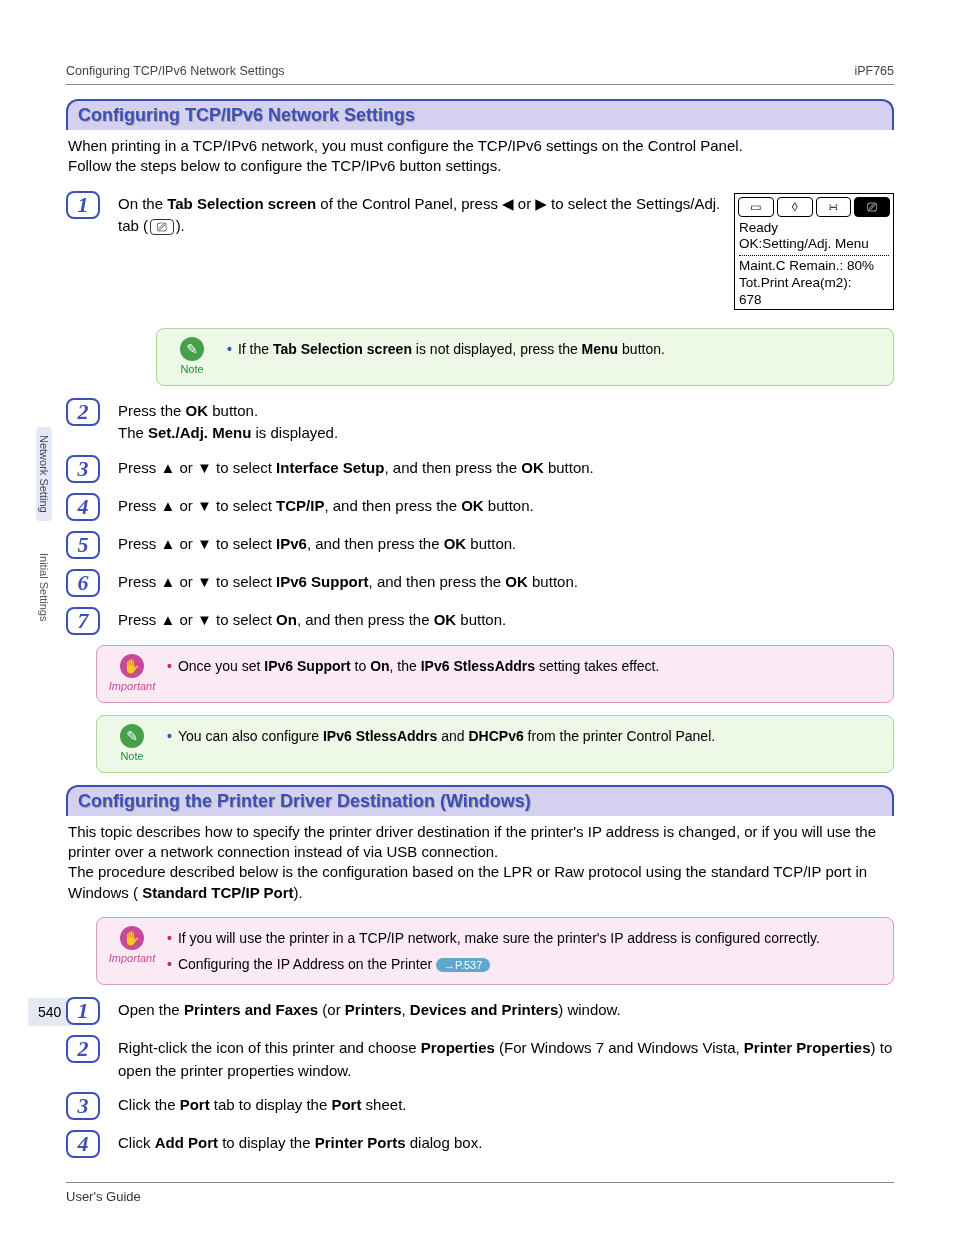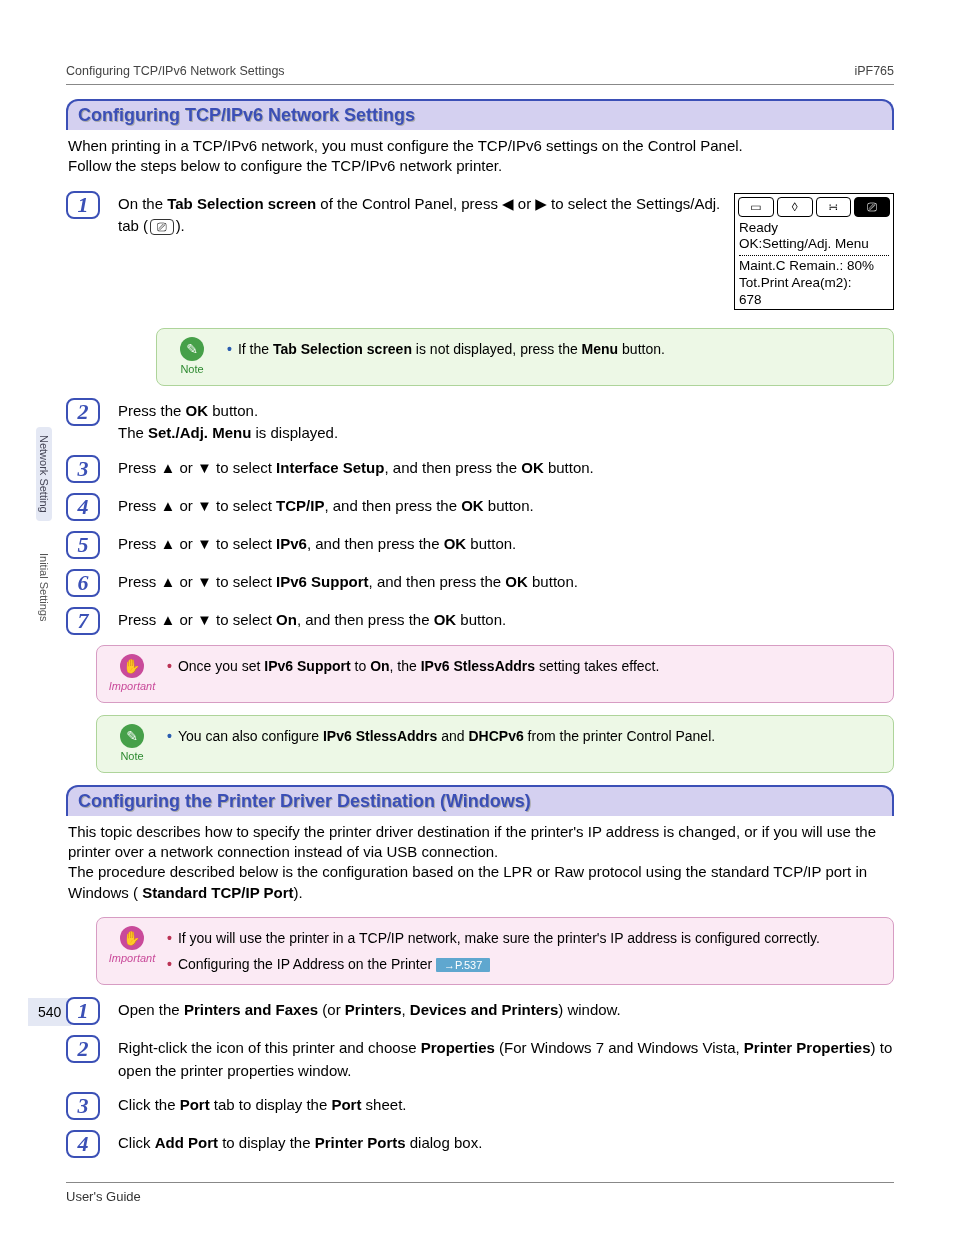--- a/index.html
+++ b/index.html
@@ -142,21 +142,21 @@
     display:inline-block;
     border:1px solid #333; border-radius:4px;
     padding:1px 6px; font-size:12px; vertical-align:middle;
     line-height:1; margin:0 2px;
   }
 
   
   .xref {
     display:inline-block;
     background:#5fa7cf; color:#fff;
-    border-radius:1px;
+    border-radius:7px;
     font-size:11px;
     padding:1px 8px;
     vertical-align:middle;
   }
 
   .footer-row { text-align:left; font-size:13px; color:#333; }
 
   b { font-weight:bold; }
 </style>
 </head>
@@ -172,21 +172,21 @@
     <span>Configuring TCP/IPv6 Network Settings</span>
     <span>iPF765</span>
   </div>
   <hr class="sep">
 
   <div class="section-bar">
     <span>Configuring TCP/IPv6 Network Settings</span>
   </div>
   <div class="section-body">
     <span>When printing in a TCP/IPv6 network, you must configure the TCP/IPv6 settings on the Control Panel.</span><br>
-    <span>Follow the steps below to configure the TCP/IPv6 network printer.</span>
+    <span>Follow the steps below to configure the TCP/IPv6 button settings.</span>
   </div>
 
   <div class="step">
     <div class="num">1</div>
     <div class="txt">
       <div class="lcd">
         <div class="tabs">
           <div class="ticon">▭</div>
           <div class="ticon">◊</div>
           <div class="ticon">∺</div>

